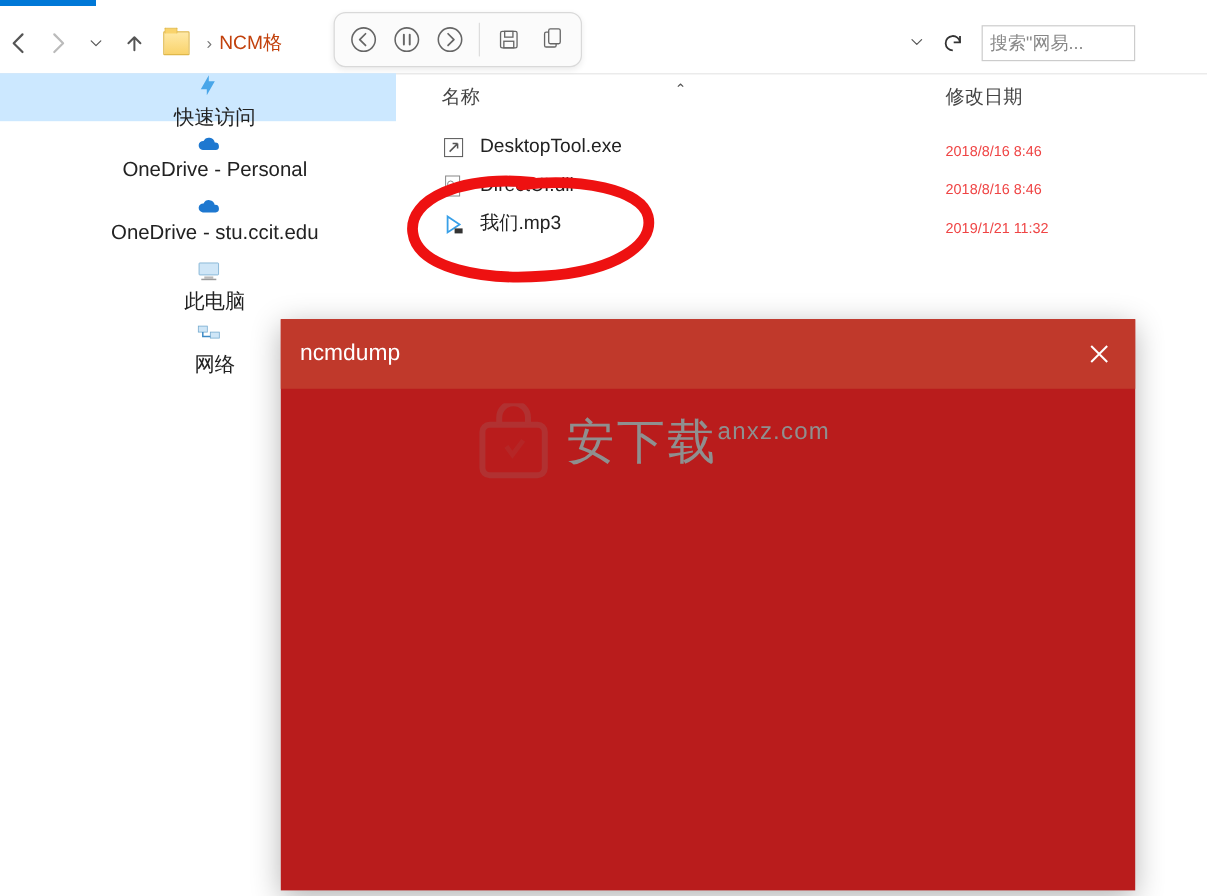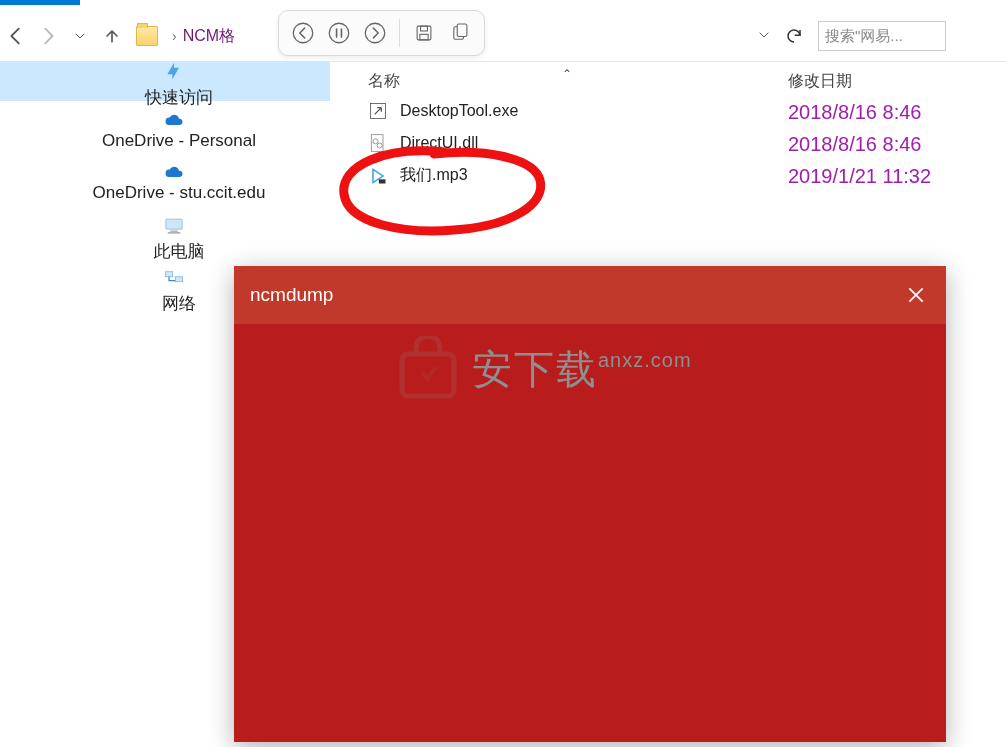--- a/index.html
+++ b/index.html
@@ -62,21 +62,21 @@
     margin-right: 8px;
     position: relative;
   }
   .folder-icon::before{
     content:"";
     position:absolute;
     left:0;top:-4px;width:9px;height:4px;
     background:#f9d36c;border:1px solid #e0b84a;border-bottom:none;border-radius:1px 1px 0 0;
   }
   .bc-sep { color:#777; margin:0 6px; font-size:14px;}
-  .bc-text { font-size: 16px; color:#701a75; }
+  .bc-text { font-size: 16px; color:#c2410c; }
 
   .bc-dropdown {
     margin-left: auto;
     color:#555;
     font-size: 14px;
     padding-right: 6px;
   }
 
   .refresh-btn {
     width: 32px; height: 32px;
@@ -182,31 +182,31 @@
   .col-date { width: 200px; }
   .sort-caret {
     position:absolute;
     left:220px;
     top:-4px;
     font-size:12px;
     color:#555;
   }
   .fl-row {
     display:flex;
-    align-items:flex-start;
+    align-items:flex-end;
     height: 32px;
     font-size:16px;
     color:#222;
   }
   .fl-row .col-name { display:flex;align-items:center; }
   .file-ico {
     width:20px;height:20px;margin-right:12px;
     display:inline-flex;align-items:center;justify-content:center;
   }
-  .date { color:#a21caf; font-size:20px; }
+  .date { color:#ef4444; font-size:12px; }
 
   
   .red-circle {
     position:absolute;
     left: 334px;
     top: 144px;
     width: 220px;
     height: 92px;
     pointer-events:none;
   }

